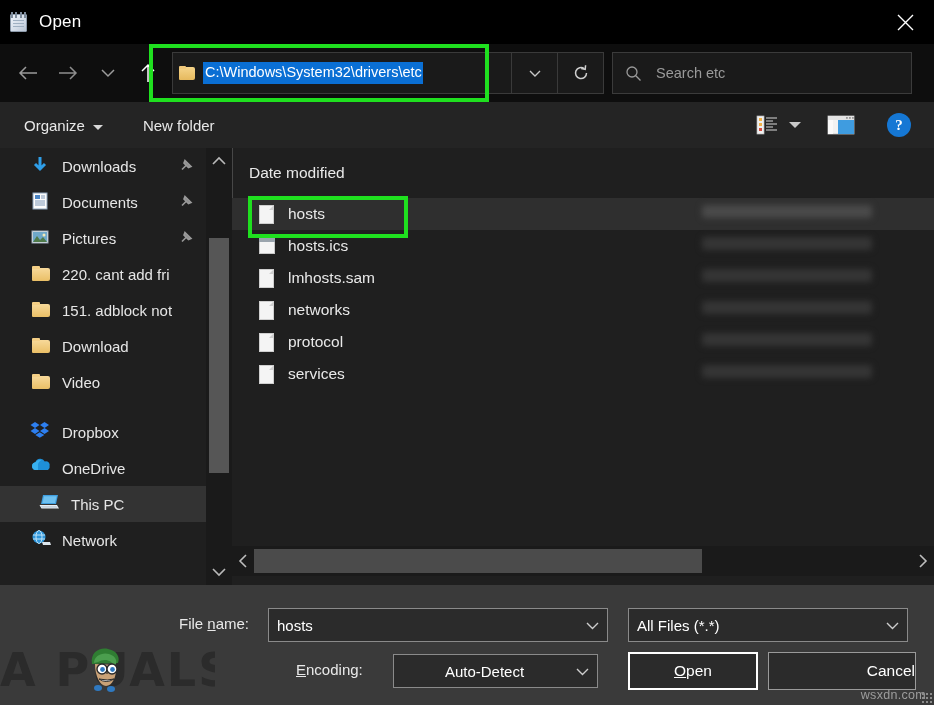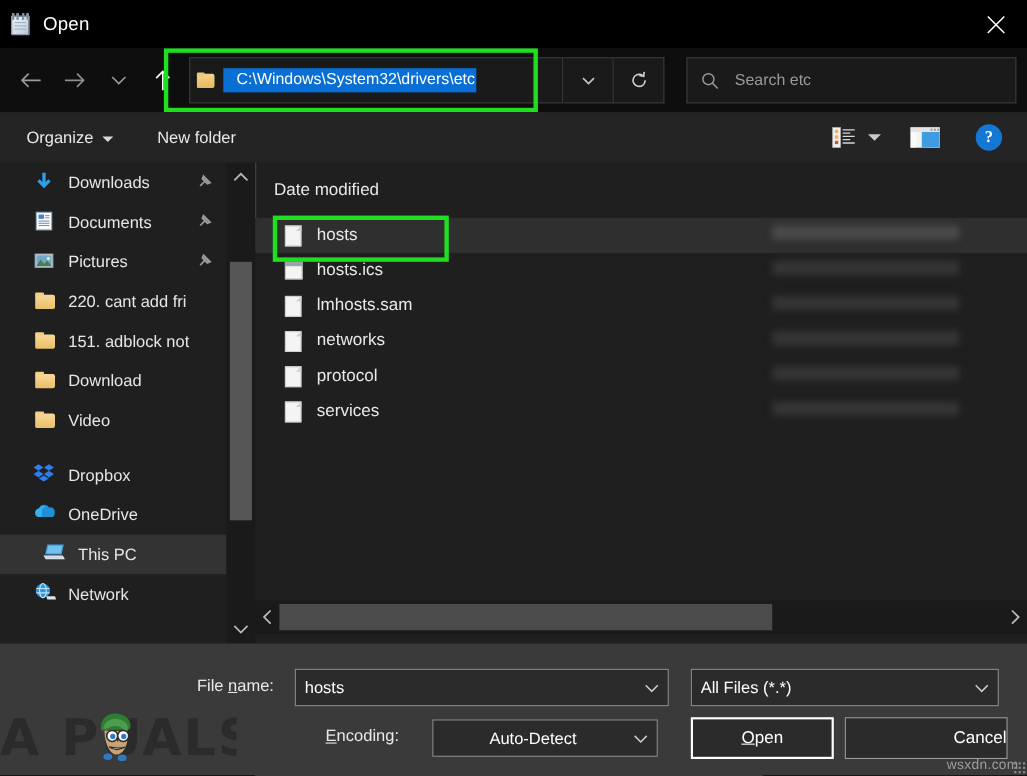--- a/index.html
+++ b/index.html
@@ -75,39 +75,39 @@
     position:absolute; left:0; top:1px; width:16px; height:13px;
     background: linear-gradient(180deg,#f5d48a 0%, #e6b95d 100%);
     border-radius: 1px 2px 2px 1px;
   }
   .addr-folder .f-tab {
     position:absolute; left:0; top:0px; width:7px; height:3px;
     background:#f0c87a; border-radius:1px 1px 0 0;
   }
   .addr-text {
     font-size: 14.5px; color:#ffffff; background:#0a6fd4;
-    padding: 2px 1px 3px 12px; white-space: nowrap; line-height: 17px;
+    padding: 2px 1px 3px 2px; white-space: nowrap; line-height: 17px;
   }
   .addr-green {
     position: absolute; left: 149px; top: 44px;
     width: 340px; height: 58px;
     border: 4px solid #1fe01f; pointer-events: none;
   }
   .dd-btn {
     width: 46px; height: 42px; flex:none;
     background:#1a1a1a; border:1px solid #3a3a3a; border-left:none;
     display:flex; align-items:center; justify-content:center;
   }
   .refresh-btn {
     width: 46px; height: 42px; flex:none;
     background:#1a1a1a; border:1px solid #3a3a3a; border-left:none;
     display:flex; align-items:center; justify-content:center;
   }
   .search-box {
-    margin-left: 20px; width: 300px; height: 42px; flex:none;
+    margin-left: 8px; width: 300px; height: 42px; flex:none;
     background:#1a1a1a; border:1px solid #3b3b3b;
     display:flex; align-items:center; padding-left: 12px;
   }
   .search-ph { color:#9a9a9a; font-size: 14.5px; margin-left: 14px; }
 
   
   .toolbar {
     position: absolute; left:0; top: 102px; width: 934px; height: 46px;
     background:#242424;
     display:flex; align-items:center;

